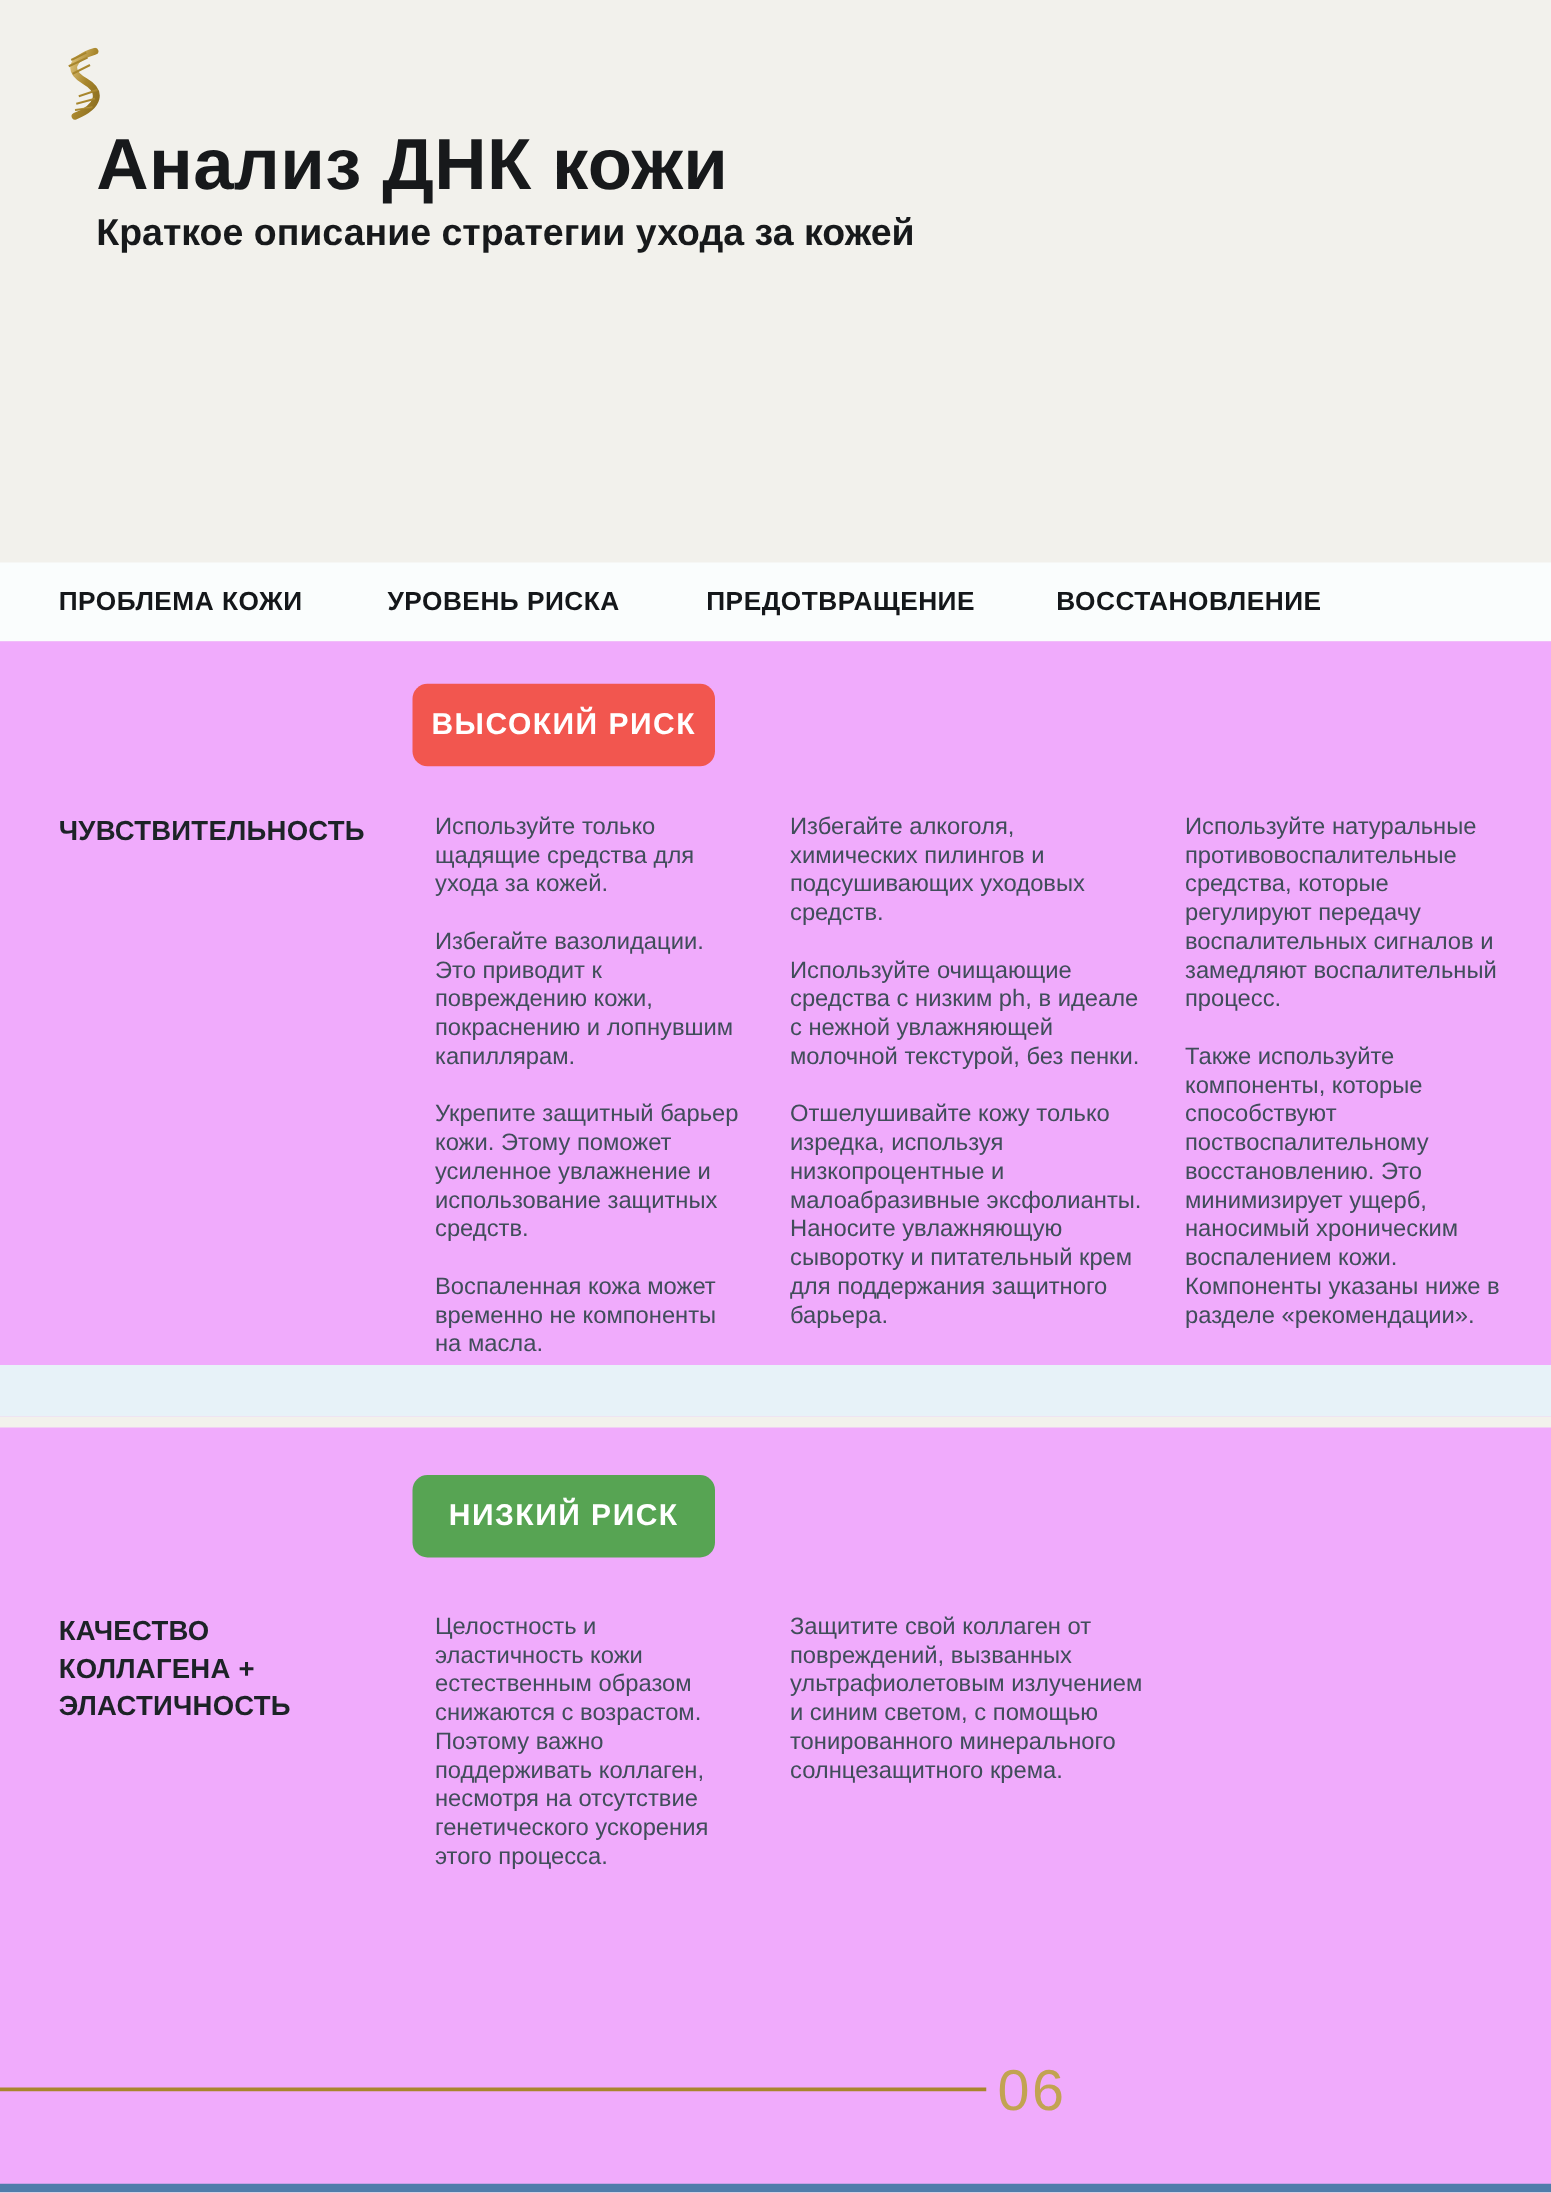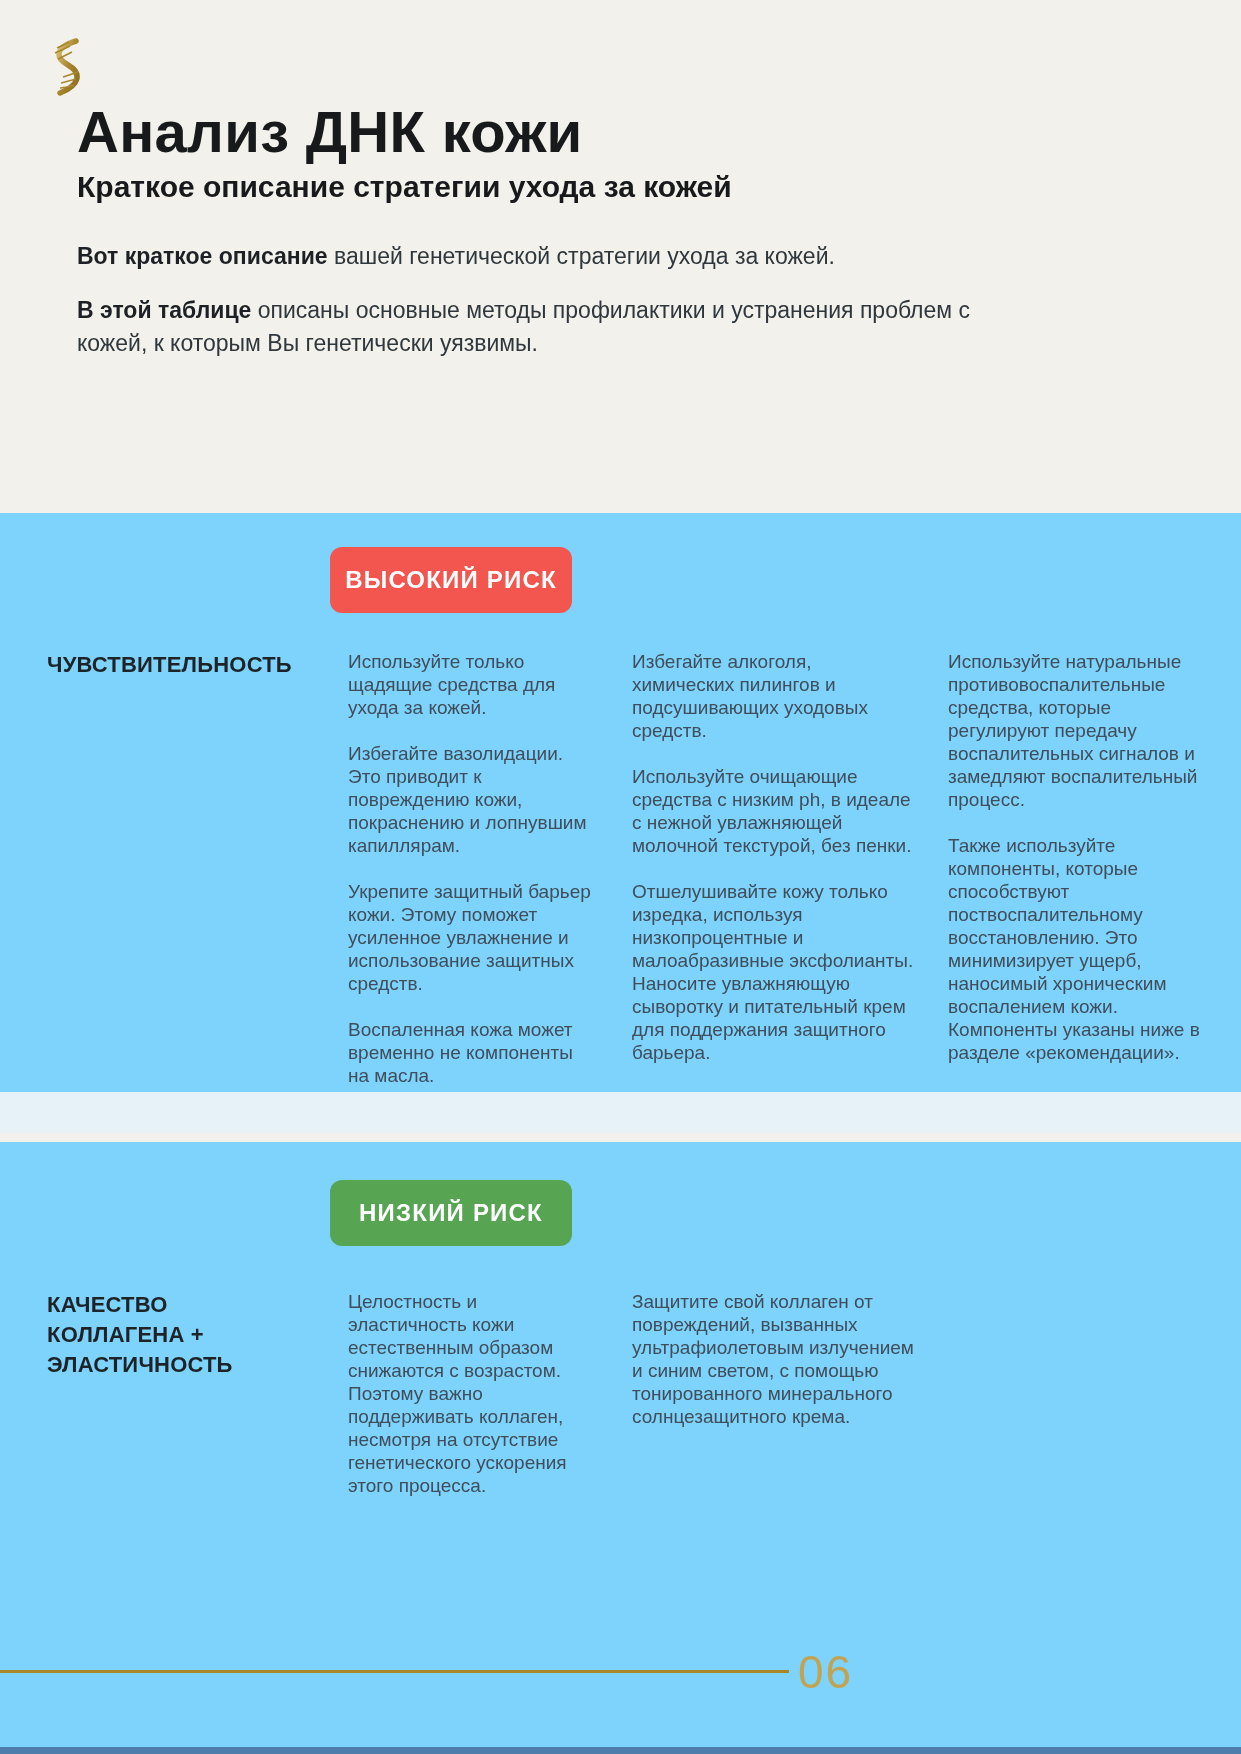--- a/index.html
+++ b/index.html
@@ -28,21 +28,21 @@
   .thead{
     position:absolute;left:0;top:450px;width:100%;height:63px;
     background:#fafdfd;
   }
   .thead span{
     position:absolute;top:50%;transform:translateY(-50%);
     font-size:21px;font-weight:700;color:#14171a;letter-spacing:.4px;white-space:nowrap;
   }
   .th1{left:47px}.th2{left:310px}.th3{left:565px}.th4{left:845px}
   
-  .section{position:absolute;left:0;width:100%;background:#7dd3fc;}
+  .section{position:absolute;left:0;width:100%;background:#f0abfc;}
   .section--high{top:513px;height:620px;}
   .section--high::after{
     content:"";position:absolute;left:0;bottom:0;width:100%;height:41px;
     background:#e7f2f8;
   }
   .section--low{top:1142px;height:629px;}
   .badge{
     position:absolute;left:330px;width:242px;height:66px;border-radius:12px;
     display:flex;align-items:center;justify-content:center;
     color:#ffffff;font-size:24px;font-weight:700;letter-spacing:1.2px;white-space:nowrap;
@@ -91,25 +91,27 @@
         <path d="M13 39 L28 34"></path>
           <path d="M11 45 L26 41"></path>
           <path d="M10 50 L24 48"></path>
       </g>
     </svg>
   </div>
 
   <div class="title">Анализ ДНК кожи</div>
   <div class="subtitle">Краткое описание стратегии ухода за кожей</div>
 
-  <div class="intro">
-    <p><span class="lead">Вот краткое описание</span><span> вашей генетической стратегии ухода за кожей.</span></p>
-    <p><span class="lead">В этой таблице</span><span> описаны основные методы профилактики и устранения проблем с кожей, к которым Вы генетически уязвимы.</span></p>
+
+  <div class="thead">
+    <span class="th1">ПРОБЛЕМА КОЖИ</span>
+    <span class="th2">УРОВЕНЬ РИСКА</span>
+    <span class="th3">ПРЕДОТВРАЩЕНИЕ</span>
+    <span class="th4">ВОССТАНОВЛЕНИЕ</span>
   </div>
-
 
   <div class="section section--high">
     <div class="badge badge--high">ВЫСОКИЙ РИСК</div>
     <div class="row">
       <div class="problem">ЧУВСТВИТЕЛЬНОСТЬ</div>
       <div class="cell">
           <p>Используйте только щадящие средства для ухода за кожей.</p>
           <p>Избегайте вазолидации. Это приводит к повреждению кожи, покраснению и лопнувшим капиллярам.</p>
           <p>Укрепите защитный барьер кожи. Этому поможет усиленное увлажнение и использование защитных средств.</p>
           <p>Воспаленная кожа может временно не компоненты на масла.</p>

